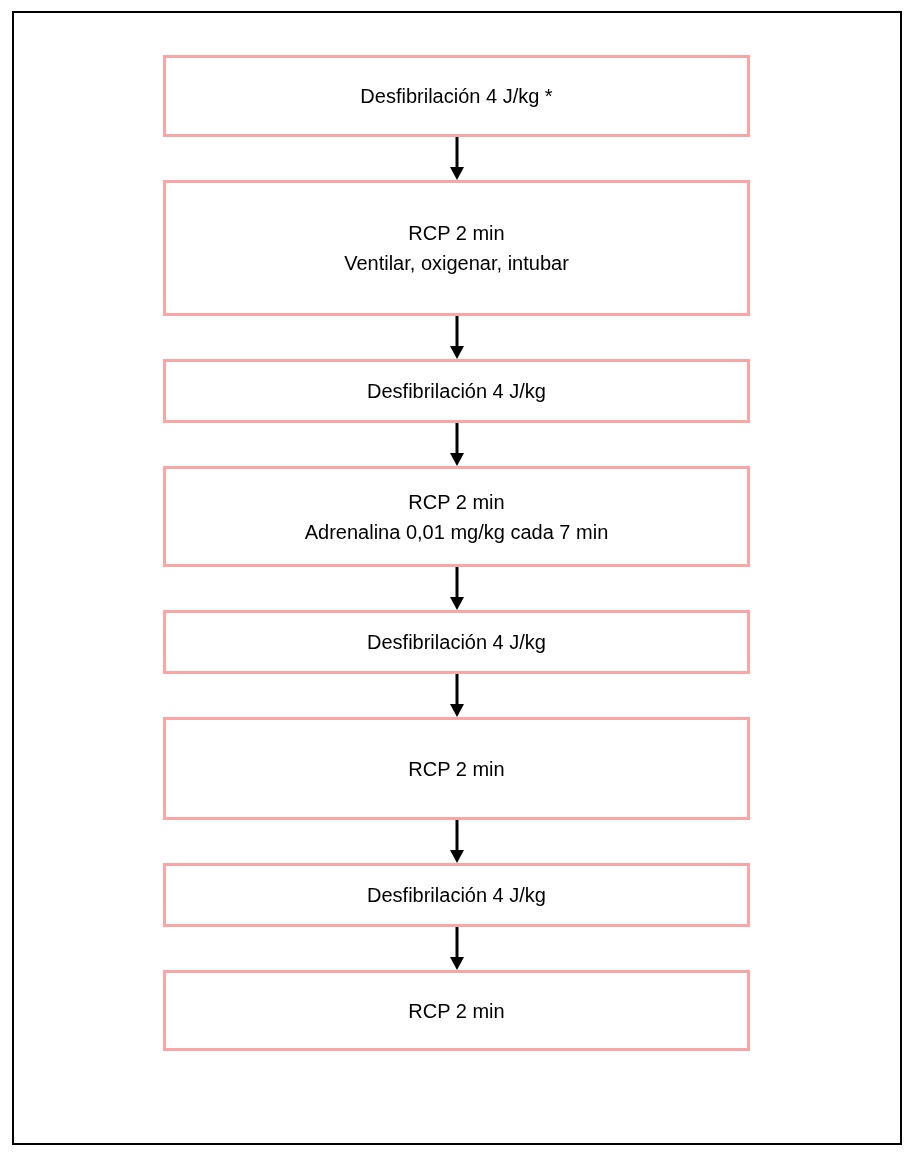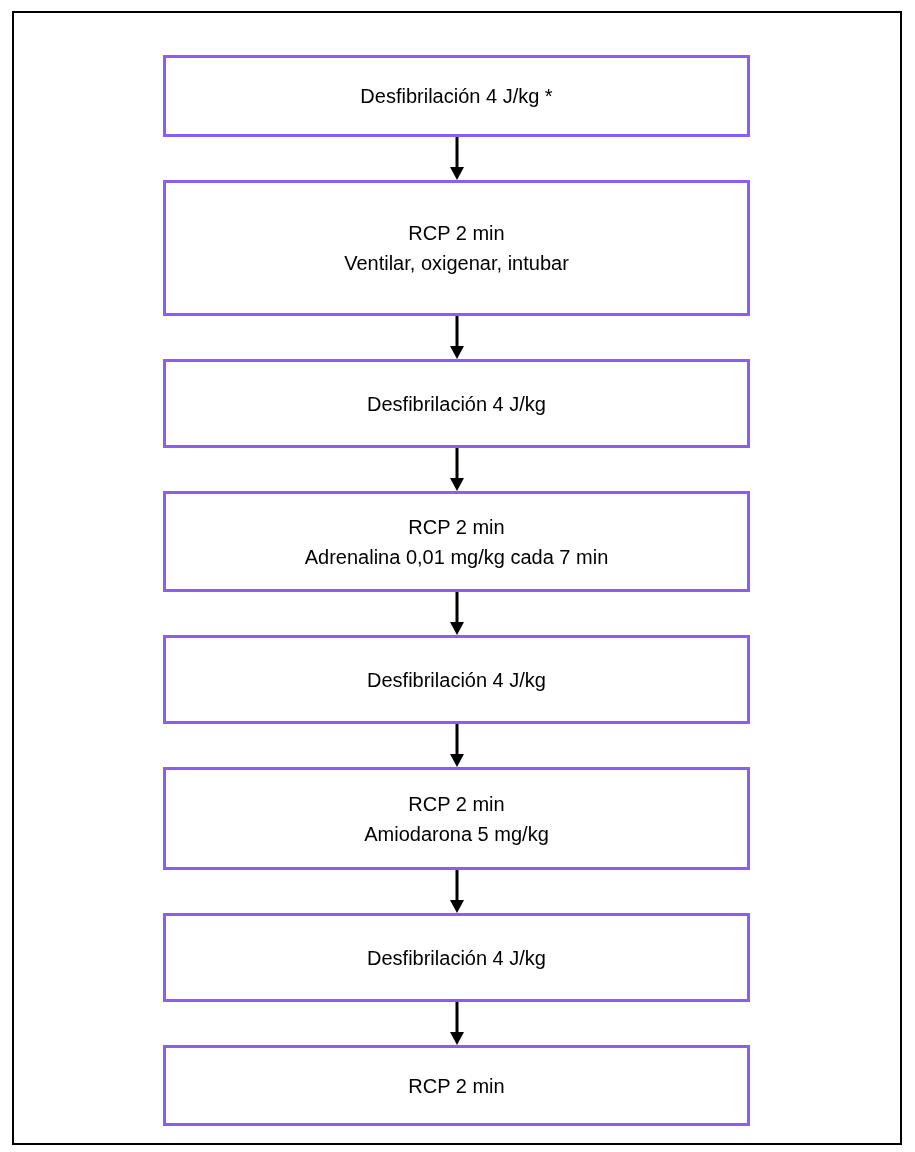--- a/index.html
+++ b/index.html
@@ -27,41 +27,41 @@
   .flow-column {
     position: absolute;
     left: 163px;
     top: 55px;
     width: 587px;
     display: flex;
     flex-direction: column;
     align-items: stretch;
   }
   .flow-node {
-    border: 3px solid #8b5cf6;
+    border: 3px solid #fca5a5;
     background: #ffffff;
     display: flex;
     flex-direction: column;
     justify-content: center;
     align-items: center;
     text-align: center;
     font-size: 20px;
     line-height: 30px;
   }
   .flow-node .line { width: 100%; }
   .arrow-gap {
     height: 43px;
     display: flex;
     justify-content: center;
     align-items: stretch;
   }
   .arrow-gap svg { display: block; }
   
   .h-s  { height: 82px; }   
-  .h-s2 { height: 89px; }
+  .h-s2 { height: 64px; }
   .h-s3 { height: 81px; }
   .h-d  { height: 101px; }  
   .h-d2 { height: 103px; }
   .h-t  { height: 136px; }  
 </style>
 </head>
 <body>
 
 <div class="page">
   <div class="outer-frame"></div>
@@ -120,21 +120,20 @@
 
     <div class="arrow-gap">
       <svg width="16" height="43" viewBox="0 0 16 43">
         <line x1="8" y1="0" x2="8" y2="32" stroke="#000000" stroke-width="3"></line>
         <polygon points="1,30 15,30 8,43" fill="#000000"></polygon>
       </svg>
     </div>
 
     <div class="flow-node h-d2">
       <div class="line">RCP 2 min</div>
-      <div class="line">Amiodarona 5 mg/kg</div>
     </div>
 
     <div class="arrow-gap">
       <svg width="16" height="43" viewBox="0 0 16 43">
         <line x1="8" y1="0" x2="8" y2="32" stroke="#000000" stroke-width="3"></line>
         <polygon points="1,30 15,30 8,43" fill="#000000"></polygon>
       </svg>
     </div>
 
     <div class="flow-node h-s2">

